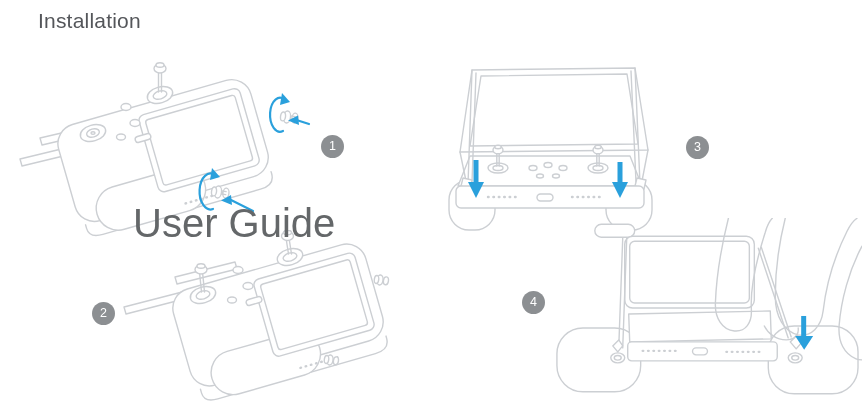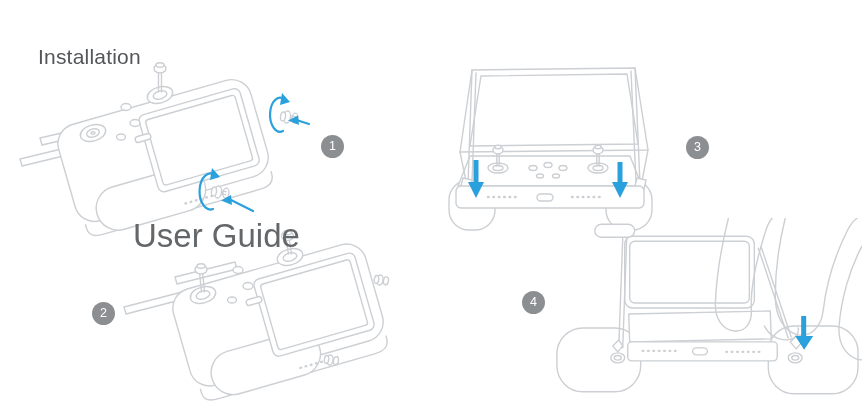--- a/index.html
+++ b/index.html
@@ -5,25 +5,24 @@
   html,body{margin:0;padding:0;background:#fff;}
   .stage{
     position:relative; width:862px; height:412px; overflow:hidden;
     background:var(--background,#fff);
     font-family:"Liberation Sans", sans-serif;
   }
   .page-title{
     position:absolute; left:38px; top:9px;
     font-size:21px; font-weight:400; color:var(--title-text,#54565a);
     letter-spacing:.2px;
-    margin-top:36px;
   }
   .watermark{
     position:absolute; left:133px; top:201px; z-index:3;
-    font-size:33px; font-weight:400; color:var(--heading-text,#646769);margin-top:16px;
+    font-size:40px; font-weight:400; color:var(--heading-text,#646769);
   }
   .fig{position:absolute; z-index:1;}
   .fig svg{display:block; width:100%; height:100%;}
   .badge{
     position:absolute; z-index:4; width:23px; height:23px; border-radius:50%;
     background:var(--badge-gray,#8c8f92); color:#fff;
     display:flex; align-items:center; justify-content:center;
     font-size:12.5px; line-height:1;
   }
   

